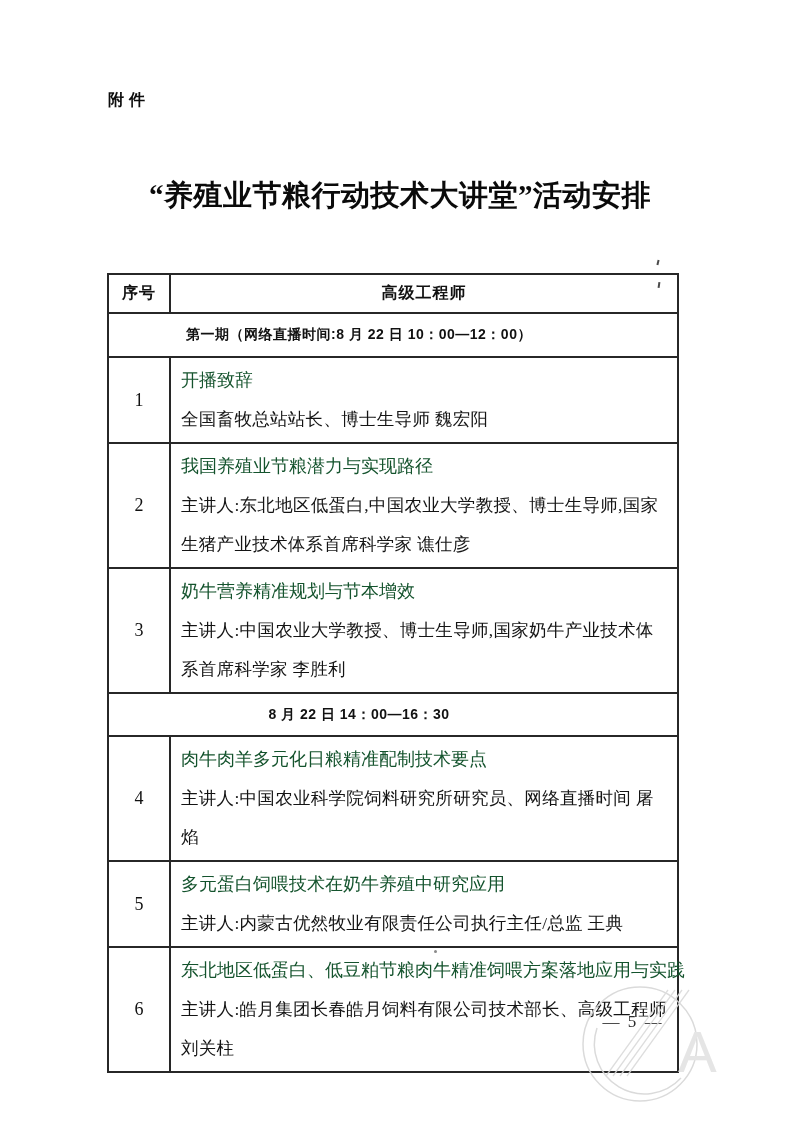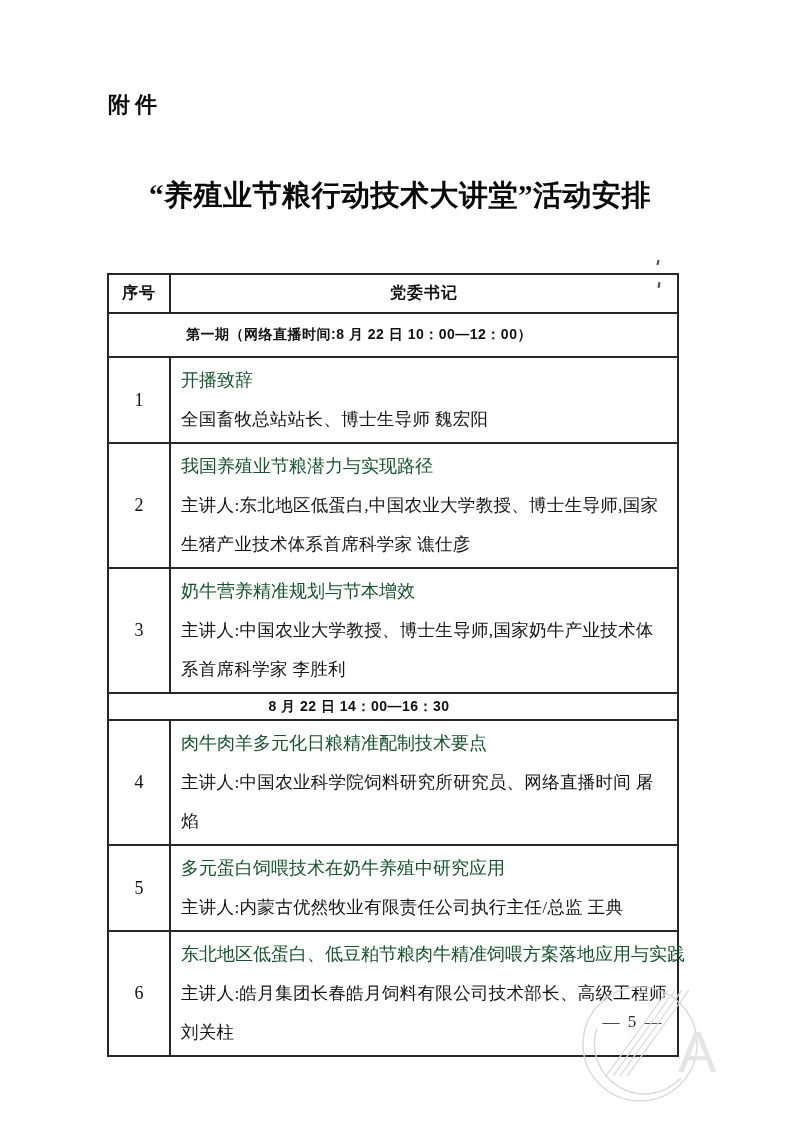--- a/index.html
+++ b/index.html
@@ -10,21 +10,21 @@
     font-family: "Liberation Serif", "DejaVu Serif", serif;
     color: #111;
     position: relative;
     overflow: hidden;
   }
   .page { position: absolute; inset: 0; overflow: hidden; }
 
   .attachment {
     position: absolute; left: 108px; top: 90px;
     font-family: "Liberation Sans", "DejaVu Sans", sans-serif;
-    font-weight: bold; font-size: 22px; letter-spacing: 5px;
+    font-weight: bold; font-size: 16px; letter-spacing: 5px;
     color: #0d0d0d;
   }
   .title {
     position: absolute; left: 0; top: 176px; width: 100%;
     margin: 0; text-align: center;
     font-family: "Liberation Serif", "DejaVu Serif", serif;
     font-weight: bold; font-size: 29px; letter-spacing: 0.5px;
     color: #0a0a0a;
   }
 
@@ -88,21 +88,21 @@
 
   <table class="schedule">
     <colgroup>
         <col class="c-no">
         <col>
       </colgroup>
 
     <tbody>
         <tr style="height:39px">
       <td class="hd">序号</td>
-      <td class="hd">党委书记</td>
+      <td class="hd">高级工程师</td>
     </tr>
 
     <tr style="height:44px">
       <td colspan="2" class="session-cell">第一期（网络直播时间:8 月 22 日 10：00—12：00）</td>
     </tr>
 
     <tr style="height:77px">
       <td class="num-cell">1</td>
       <td class="content-cell">
         <div class="act-title">开播致辞</div>
@@ -119,21 +119,21 @@
     </tr>
 
     <tr style="height:116px">
       <td class="num-cell">3</td>
       <td class="content-cell">
         <div class="act-title">奶牛营养精准规划与节本增效</div>
         <div class="act-speaker">主讲人:中国农业大学教授、博士生导师,国家奶牛产业技术体系首席科学家 李胜利</div>
       </td>
     </tr>
 
-    <tr style="height:27px">
+    <tr style="height:43px">
       <td colspan="2" class="session-cell">8 月 22 日 14：00—16：30</td>
     </tr>
 
     <tr style="height:78px">
       <td class="num-cell">4</td>
       <td class="content-cell">
         <div class="act-title">肉牛肉羊多元化日粮精准配制技术要点</div>
         <div class="act-speaker">主讲人:中国农业科学院饲料研究所研究员、网络直播时间 屠焰</div>
       </td>
     </tr>

